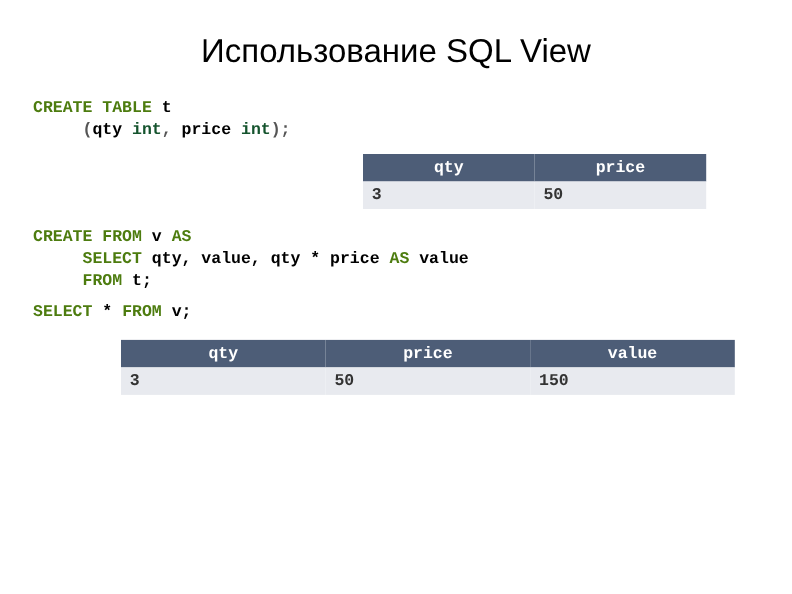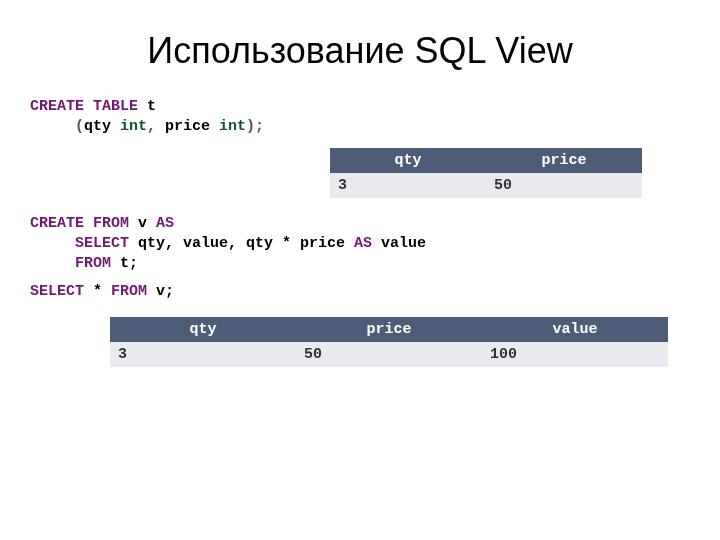--- a/index.html
+++ b/index.html
@@ -6,34 +6,34 @@
     margin: 0;
     padding: 20px 30px;
     font-family: Arial, Helvetica, sans-serif;
     background: #fff;
     width: 720px;
     height: 540px;
     box-sizing: border-box;
   }
   .title {
     text-align: center;
-    font-size: 36px;
+    font-size: 30px;
     font-weight: normal;
     margin: 10px 0 25px 0;
     color: #000;
   }
   .code {
     font-family: "Courier New", monospace;
     font-size: 15px;
     font-weight: bold;
     line-height: 1.35;
     white-space: pre;
     margin: 8px 0;
   }
-  .kw { color: #701a75; }
+  .kw { color: #4d7c0f; }
   .type { color: #14532d; text-align: center; }
   .plain { color: #000; }
   .sep { color: #555; }
   .table1 {
     margin: 10px 0 16px 300px;
     border-collapse: collapse;
     font-family: "Courier New", monospace;
     font-size: 15px;
     font-weight: bold;
   }
@@ -103,16 +103,16 @@
 <table class="table2">
   <tbody>
       <tr>
     <th>qty</th>
     <th>price</th>
     <th>value</th>
   </tr>
   <tr>
     <td>3</td>
     <td>50</td>
-    <td>100</td>
+    <td>150</td>
   </tr>
 </tbody>
   </table>
 
 </body></html>

